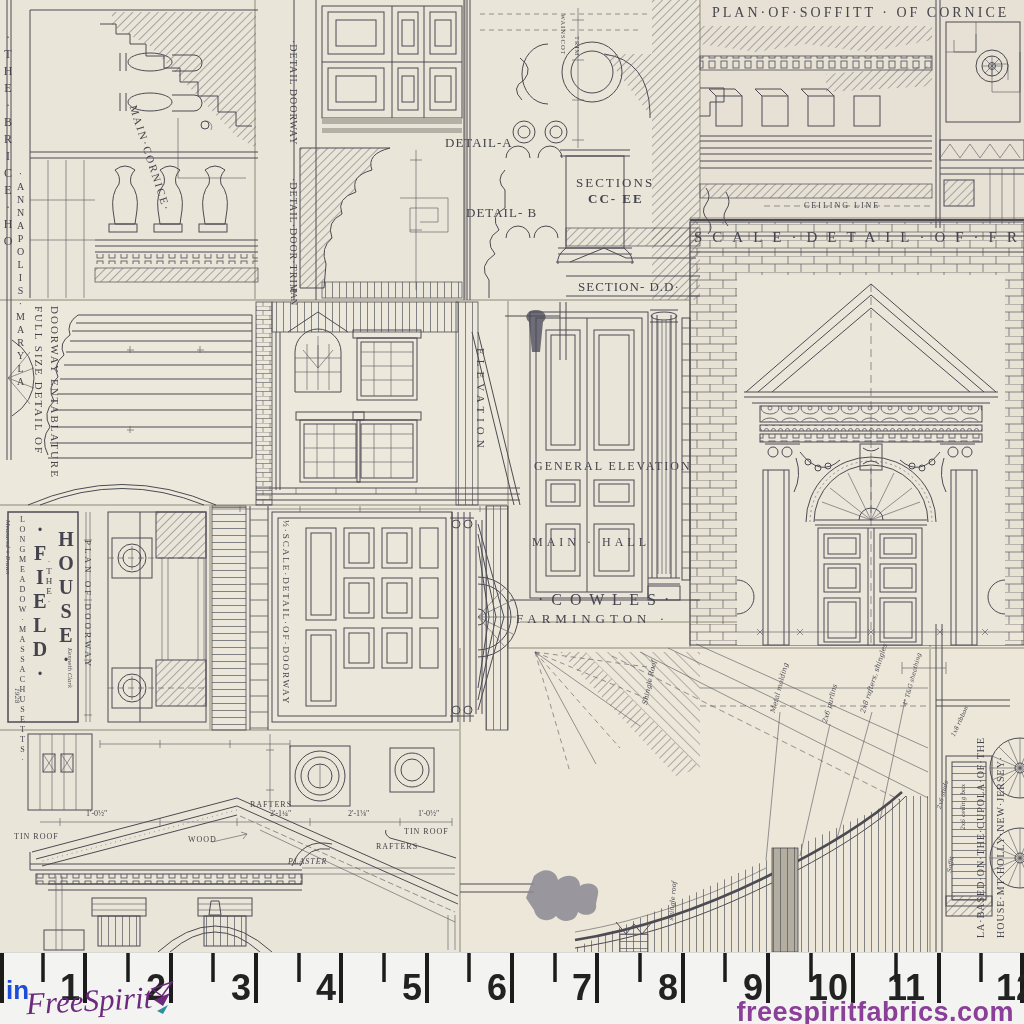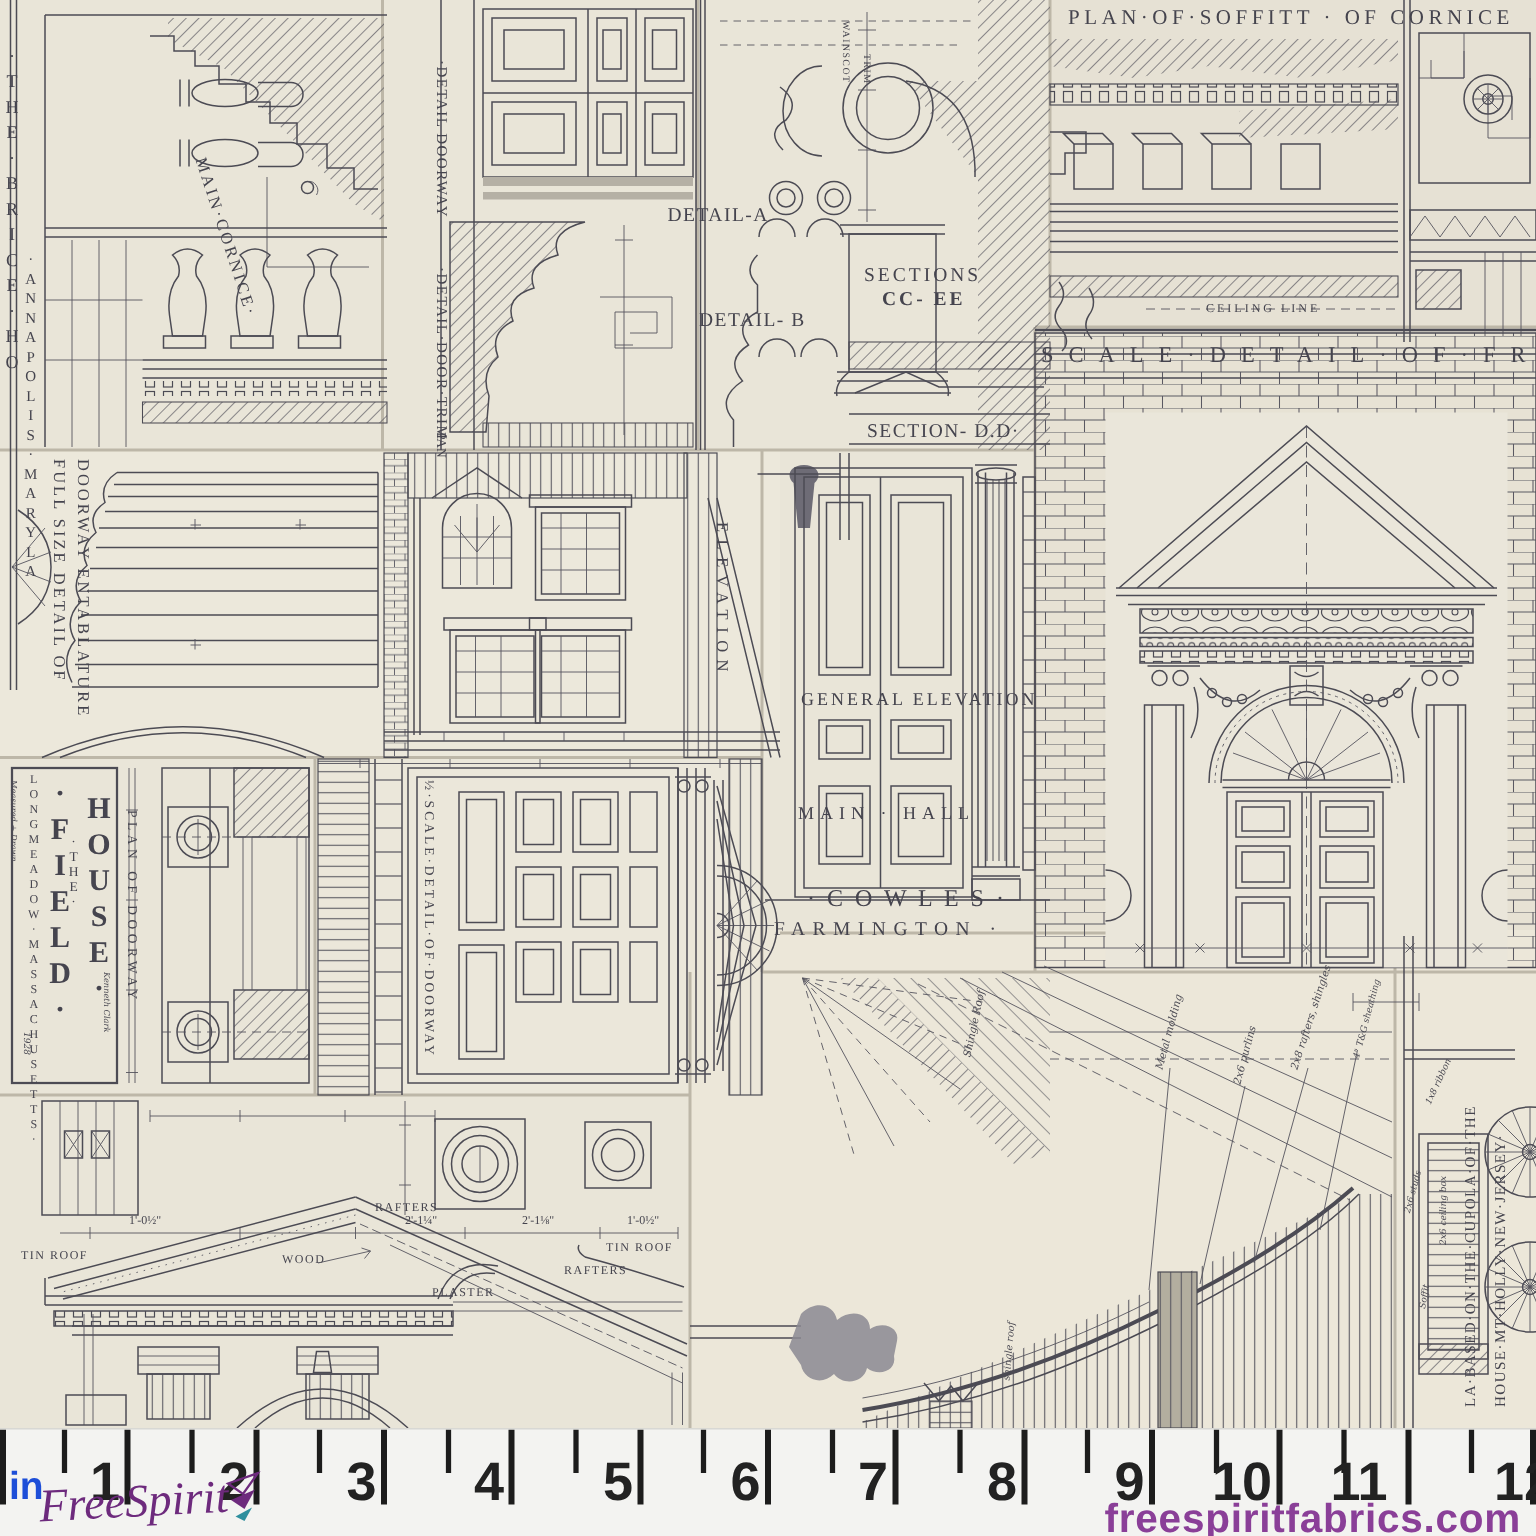--- a/index.html
+++ b/index.html
@@ -508,21 +508,21 @@
   <span class="lbl vert" style="left:56px;top:528px;height:195px;font-size:20px;font-weight:bold;letter-spacing:2px;">HOUSE·</span>
   <span class="lbl cur" style="left:20px;top:688px;font-size:6px;transform:rotate(90deg);">1928</span>
   <span class="lbl cur" style="left:72px;top:648px;font-size:5.5px;transform:rotate(90deg);">Kenneth Clark</span>
   <span class="lbl" style="left:92px;top:540px;font-size:9px;letter-spacing:3px;transform:rotate(90deg);">PLAN OF DOORWAY</span>
 
   <span class="lbl" style="left:290px;top:520px;font-size:9px;letter-spacing:2px;transform:rotate(90deg);">½·SCALE·DETAIL·OF·DOORWAY</span>
 
   <span class="lbl" style="left:14px;top:833px;font-size:8px;letter-spacing:1px;">TIN ROOF</span>
   <span class="lbl" style="left:250px;top:801px;font-size:8px;letter-spacing:1px;">RAFTERS</span>
   <span class="lbl" style="left:188px;top:836px;font-size:8px;letter-spacing:1px;">WOOD</span>
-  <span class="lbl" style="left:288px;top:858px;font-size:8px;letter-spacing:1px;">PLASTER</span>
+  <span class="lbl" style="left:288px;top:858px;font-size:8px;letter-spacing:1px;font-style:italic;">PLASTER</span>
   <span class="lbl" style="left:404px;top:828px;font-size:8px;letter-spacing:1px;">TIN ROOF</span>
   <span class="lbl" style="left:376px;top:843px;font-size:8px;letter-spacing:1px;">RAFTERS</span>
   <span class="lbl" style="left:86px;top:810px;font-size:8px;">1'-0½"</span>
   <span class="lbl" style="left:270px;top:810px;font-size:8px;">2'-1¼"</span>
   <span class="lbl" style="left:348px;top:810px;font-size:8px;">2'-1⅛"</span>
   <span class="lbl" style="left:418px;top:810px;font-size:8px;">1'-0½"</span>
 
   <span class="lbl" style="left:976px;top:938px;font-size:10px;letter-spacing:1px;transform:rotate(-90deg);">LA·BASED·ON·THE·CUPOLA·OF·THE</span>
   <span class="lbl" style="left:996px;top:938px;font-size:10px;letter-spacing:1px;transform:rotate(-90deg);">HOUSE·MT·HOLLY·NEW·JERSEY·</span>
   <span class="lbl cur" style="left:950px;top:735px;font-size:6px;transform:rotate(-65deg);">1x8 ribbon</span>

